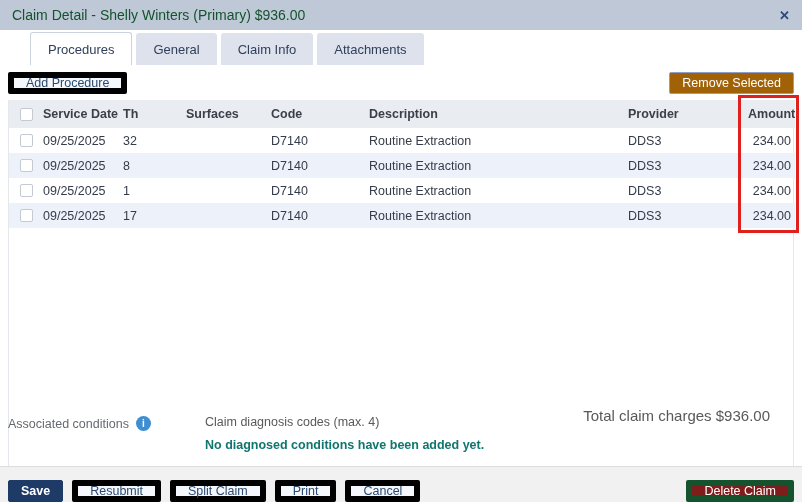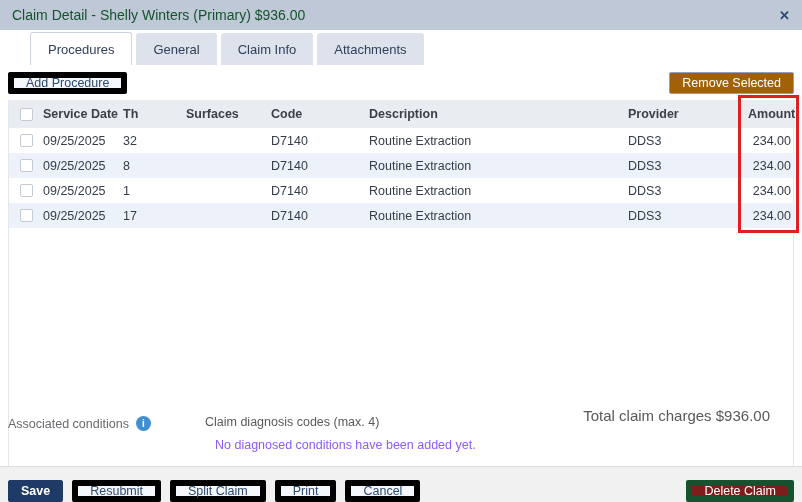--- a/index.html
+++ b/index.html
@@ -45,21 +45,21 @@
   .assoc-label { position:absolute; left:8px; top:416px; font-size:12.5px; color:#66696e;
     display:flex; align-items:center; gap:7px; }
   .info-icon { width:15px; height:15px; border-radius:50%; background:#3f8ed2; color:#fff;
     font-size:10px; font-weight:bold; display:inline-flex; align-items:center; justify-content:center;
     cursor:pointer; }
   .dropdown { position:absolute; left:8px; top:437px; width:186px; height:22px; background:#f5f6f7;
     border:1px solid #d8dadd; border-radius:2px; display:flex; align-items:center; padding:0 7px;
     font-size:12px; color:#9aa0a6; cursor:default; }
   .dropdown .caret { margin-left:auto; color:#b5bac0; font-size:8px; }
   .diag-label { position:absolute; left:205px; top:415px; font-size:12.5px; color:#58595b; }
-  .diag-empty { position:absolute; left:215px; top:438px; font-size:12.5px; font-weight:normal; color:#8b5cf6; }
+  .diag-empty { position:absolute; left:205px; top:438px; font-size:12.5px; font-weight:bold; color:#0f766e; }
 
   
   .footer { position:absolute; left:0; right:0; bottom:0; height:36px; background:#f1f1f1;
     border-top:1px solid #dcdcdc; display:flex; align-items:flex-end; padding:0 8px; gap:9px; }
   .btn-primary { background:#1e3a66; border:1px solid #1e3a66; color:#fff; font-weight:bold; }
   .btn-danger { margin-left:auto; background:#7f1d1d; border:6px solid #14532d; color:#fff; }
 </style>
 </head>
 <body>
 

